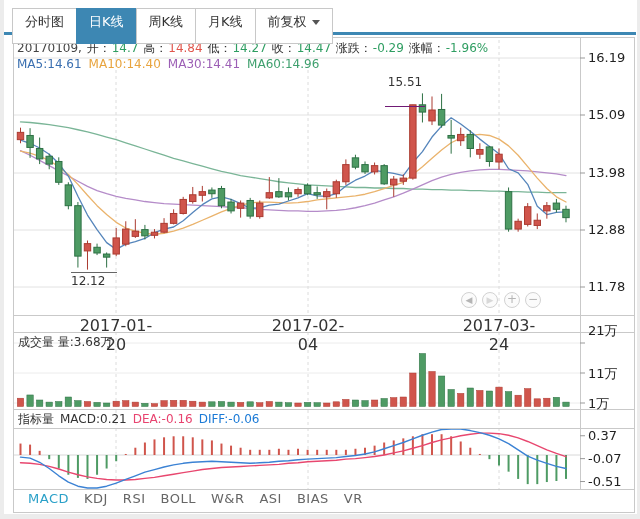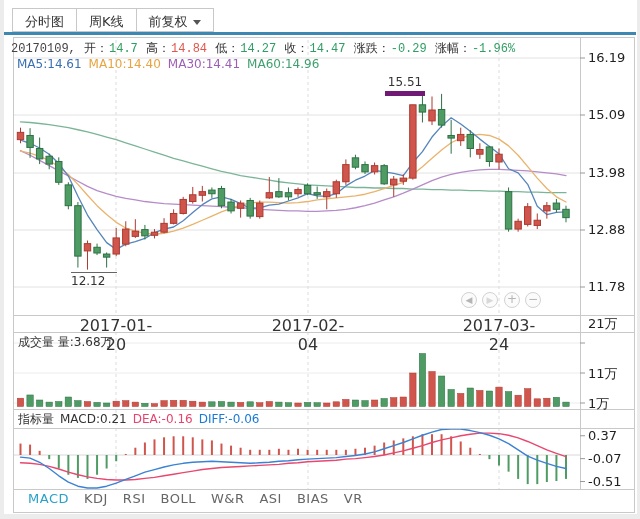--- a/index.html
+++ b/index.html
@@ -7,31 +7,31 @@
     width:640px;height:519px;position:relative;overflow:hidden;
     background:#ececec;
     font-family:"DejaVu Sans","Liberation Sans",sans-serif;
     -webkit-font-smoothing:antialiased;
   }
   #panel{position:absolute;left:4px;top:0;width:633px;height:514px;background:#ffffff;}
   #chart-svg{position:absolute;left:0;top:0;}
   
   #tabbar{position:absolute;left:12px;top:8px;height:24px;display:flex;z-index:5;}
   .tab{
-    min-width:42px;padding:0 12px;height:24px;line-height:25px;text-align:center;
+    min-width:42px;padding:0 12px;height:36px;line-height:25px;text-align:center;
     font-size:13px;color:#333;background:#fff;border:1px solid #c8c8c8;border-right:none;
     box-sizing:border-box;cursor:pointer;white-space:nowrap;
   }
   .tab:last-child{border-right:1px solid #c8c8c8;}
   .tab.active{background:#3d87b3;border-color:#3d87b3;color:#fff;}
   .tab .caret{display:inline-block;margin-left:5px;width:0;height:0;border-left:4px solid transparent;
     border-right:4px solid transparent;border-top:5px solid #555;vertical-align:middle;}
   #bluebar{position:absolute;left:4px;top:32px;width:632px;height:3px;background:#3d87b3;z-index:4;}
   
-  #info-row1{position:absolute;left:11px;top:40px;font-size:12px;color:#333;white-space:nowrap;z-index:3;font-family:Liberation Mono, monospace;}
+  #info-row1{position:absolute;left:17px;top:40px;font-size:12px;color:#333;white-space:nowrap;z-index:3;}
   #info-row1 span{margin-right:1px;}
   #info-row2{position:absolute;left:17px;top:57px;font-size:12px;white-space:nowrap;z-index:3;}
   #info-row2 span{margin-right:7px;}
   
   .ylab{position:absolute;left:588px;font-size:13px;color:#222;white-space:nowrap;}
   .xlab{position:absolute;top:316px;width:90px;margin-left:-45px;text-align:center;font-size:16px;color:#333;}
   
   #vol-label{position:absolute;left:18px;top:334px;font-size:12px;color:#333;z-index:3;}
   #macd-label{position:absolute;left:18px;top:411px;font-size:12px;z-index:3;}
   #macd-label span{margin-right:6px;}
@@ -42,21 +42,21 @@
   
   .navbtn{
     position:absolute;width:16px;height:16px;border-radius:50%;border:1px solid #d2d2d2;
     background:#fbfbfb;box-sizing:border-box;color:#b5b5b5;font-size:9px;line-height:14px;
     text-align:center;cursor:pointer;z-index:6;user-select:none;
   }
   .navbtn.muted{color:#d8d8d8;}
   .navbtn .plusglyph{font-size:12px;line-height:13px;display:block;}
   
   #anno-high{position:absolute;left:386px;top:75px;width:40px;text-align:center;font-size:12px;color:#333;
-    border-bottom:5px solid #701a75;padding-bottom:2px;z-index:3;}
+    border-bottom:1px solid #701a75;padding-bottom:17px;z-index:3;}
   #anno-low{position:absolute;left:70px;top:272px;width:46px;text-align:left;font-size:12px;color:#333;
     border-top:1px solid #666;padding-top:1px;z-index:3;}
 </style>
 </head>
 <body>
 
 <div id="panel"></div>
 
 <svg id="chart-svg" width="640" height="519">
     <line x1="13" y1="58" x2="580" y2="58" stroke="#e2e2e2" stroke-width="1"></line>
@@ -327,21 +327,23 @@
     <line x1="580" y1="343" x2="585" y2="343" stroke="#999" stroke-width="1"></line>
     <line x1="580" y1="373" x2="585" y2="373" stroke="#999" stroke-width="1"></line>
     <line x1="580" y1="403" x2="585" y2="403" stroke="#999" stroke-width="1"></line>
     <line x1="580" y1="435.76" x2="585" y2="435.76" stroke="#999" stroke-width="1"></line>
     <line x1="580" y1="458.64" x2="585" y2="458.64" stroke="#999" stroke-width="1"></line>
     <line x1="580" y1="481.52" x2="585" y2="481.52" stroke="#999" stroke-width="1"></line>
   </svg>
 
 <div id="tabbar">
     <div class="tab">分时图</div>
+    <div class="tab active">日K线</div>
     <div class="tab">周K线</div>
+    <div class="tab">月K线</div>
     <div class="tab">前复权<span class="caret"></span></div>
   </div>
 <div id="bluebar"></div>
 
 <div id="info-row1"><span style="color: rgb(68, 68, 68);">20170109,</span><span> 开：</span><span style="color: rgb(47, 158, 98);">14.7</span><span> 高：</span><span style="color: rgb(224, 86, 76);">14.84</span><span> 低：</span><span style="color: rgb(47, 158, 98);">14.27</span><span> 收：</span><span style="color: rgb(47, 158, 98);">14.47</span><span> 涨跌：</span><span style="color: rgb(47, 158, 98);">-0.29</span><span> 涨幅：</span><span style="color: rgb(47, 158, 98);">-1.96%</span></div>
 <div id="info-row2"><span style="color: rgb(58, 111, 176);">MA5:14.61</span><span style="color: rgb(232, 164, 62);">MA10:14.40</span><span style="color: rgb(156, 95, 181);">MA30:14.41</span><span style="color: rgb(63, 160, 110);">MA60:14.96</span></div>
 
 <div id="vol-label">成交量 量:3.68万</div>
 <div id="macd-label"><span style="color: rgb(51, 51, 51);">指标量</span><span style="color: rgb(51, 51, 51);">MACD:0.21</span><span style="color: rgb(232, 67, 111);">DEA:-0.16</span><span style="color: rgb(27, 122, 214);">DIFF:-0.06</span></div>
 
@@ -357,21 +359,21 @@
     <div class="itab">ASI</div>
     <div class="itab">BIAS</div>
     <div class="itab">VR</div>
   </div>
 
 <div class="ylab" style="top: 50px;">16.19</div>
 <div class="ylab" style="top: 107.2px;">15.09</div>
 <div class="ylab" style="top: 164.92px;">13.98</div>
 <div class="ylab" style="top: 222.12px;">12.88</div>
 <div class="ylab" style="top: 279.32px;">11.78</div>
-<div class="ylab" style="top: 315px;">21万</div>
+<div class="ylab" style="top: 322px;">21万</div>
 <div class="ylab" style="top: 365px;">11万</div>
 <div class="ylab" style="top: 395px;">1万</div>
 <div class="ylab" style="top: 427.76px;">0.37</div>
 <div class="ylab" style="top: 450.64px;">-0.07</div>
 <div class="ylab" style="top: 473.52px;">-0.51</div>
 <div class="xlab" style="left: 116px;">2017-01-20</div>
 <div class="xlab" style="left: 308px;">2017-02-04</div>
 <div class="xlab" style="left: 499px;">2017-03-24</div>
 <div class="navbtn" style="left: 461px; top: 292px;"><span>◀</span></div>
 <div class="navbtn muted" style="left: 482px; top: 292px;"><span>▶</span></div>

